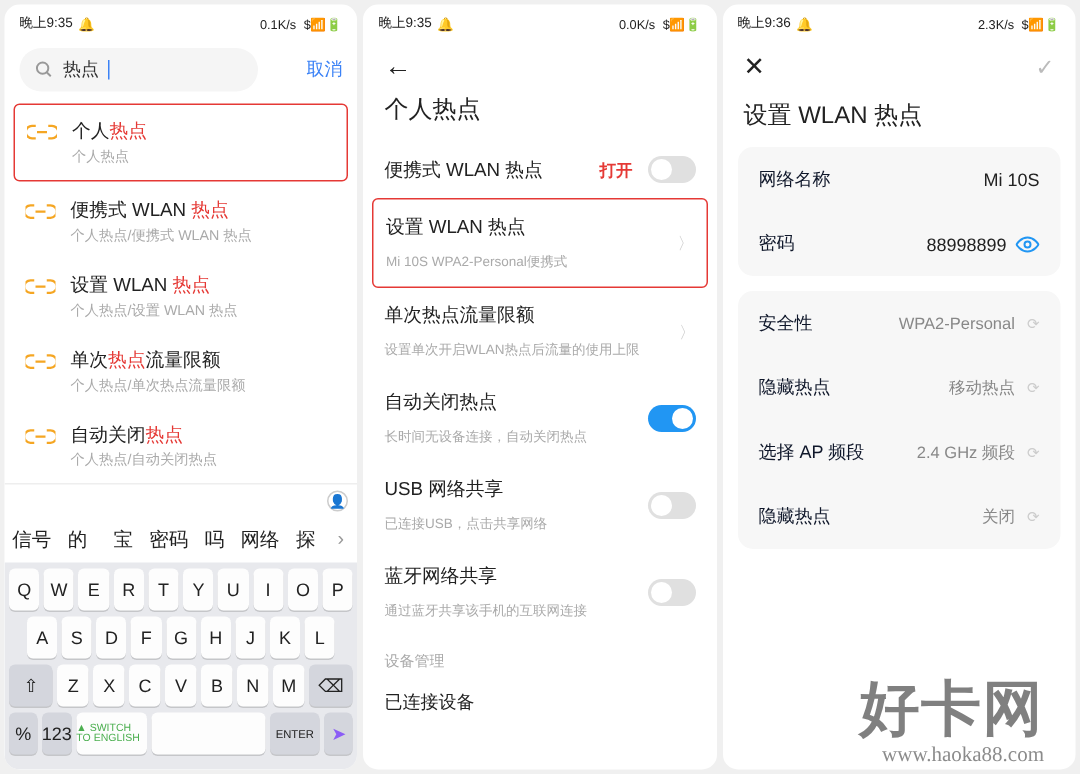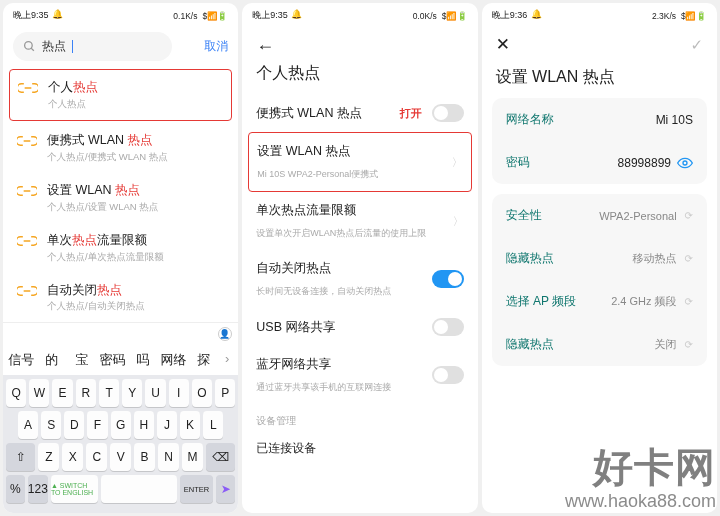--- a/index.html
+++ b/index.html
@@ -1,21 +1,21 @@
 <!DOCTYPE html>
 <html><head>
 <meta charset="utf-8">
 <style>
   * { margin: 0; padding: 0; box-sizing: border-box; font-family: -apple-system, "PingFang SC", "Microsoft YaHei", sans-serif; }
   body { background: #f0f0f0; width: 720px; height: 516px; overflow: hidden; position: relative; }
   .phones { display: flex; gap: 4px; padding: 3px; }
   .phone { flex: 1; background: #fff; border-radius: 10px; height: 510px; display: flex; flex-direction: column; font-size: 11px; overflow: hidden; }
 
   .status-bar { display: flex; justify-content: space-between; align-items: center; padding: 6px 10px 4px; font-size: 9px; color: #222; }
-  .status-left { display: flex; align-items: flex-start; gap: 4px; }
+  .status-left { display: flex; align-items: center; gap: 4px; }
   .status-right { display: flex; align-items: center; gap: 2px; font-size:8.5px; }
   .sig-icons { display:inline-flex; align-items:center; gap:1px; margin-left:3px;}
 
   
   .search-row { display: flex; align-items: center; padding: 6px 10px; gap: 8px; }
   .search-box { flex: 1; background: #f5f5f5; border-radius: 16px; padding: 6px 10px; display: flex; align-items: center; gap: 6px; color: #999; }
   .search-text { color: #333; font-size: 12px; }
   .cursor { display:inline-block; width:1px; height:13px; background:#3b82f6; vertical-align:middle;}
   .cancel { color: #3b82f6; font-size: 12px; margin-left: 24px; }
 
@@ -66,29 +66,29 @@
   .connected-row .ct { font-size:12px; color:#222;}
 
   
   .header3 { padding:8px 14px; display:flex; justify-content:space-between; align-items:center;}
   .close-x { font-size:17px; color:#222;}
   .check { color:#bbb; font-size:15px;}
   .h3-title { font-size:16px; color:#222; padding:4px 14px 10px;}
   .p3-list { padding: 0 10px;}
   .card { background:#f7f7f7; border-radius:10px; margin-bottom:10px;}
   .row3 { display:flex; justify-content:space-between; align-items:center; padding:13px 14px; font-size:12px;}
-  .row3 .label { color:#0f766e;}
+  .row3 .label { color:#0f172a;}
   .row3 .val { color:#888; display:flex; align-items:center; gap:6px; font-size:11px;}
   .row3 .val.strong { color:#222; font-size:12px;}
   .eye { width:16px;height:16px; color:#2196f3;}
   .chev3 { color:#ccc; font-size:10px; margin-left:2px;}
 
-  .watermark { position:absolute; right:4px; bottom:4px; text-align:right; pointer-events:none;}
+  .watermark { position:absolute; right:24px; bottom:4px; text-align:right; pointer-events:none;}
   .watermark .wm1 { font-size:40px; font-weight:700; color:rgba(60,60,60,.65); letter-spacing:1px;}
-  .watermark .wm2 { font-size:18px; color:rgba(90,90,90,.7); margin-top:-4px;}
+  .watermark .wm2 { font-size:14px; color:rgba(90,90,90,.7); margin-top:-4px;font-family:Liberation Serif, serif;}
 </style>
 </head>
 <body>
 
 <div class="phones">
 
   <div class="phone">
     <div class="status-bar">
       <div class="status-left">
           <span>晚上9:35</span>
@@ -260,20 +260,21 @@
             <div class="title">自动关闭热点</div>
             <div class="sub">长时间无设备连接，自动关闭热点</div>
           </div>
           <div class="toggle on">
             <div class="knob"></div>
           </div>
         </div>
         <div class="row2">
           <div class="txt">
             <div class="title">USB 网络共享</div>
+            <div class="sub">已连接USB，点击共享网络</div>
           </div>
           <div class="toggle">
             <div class="knob"></div>
           </div>
         </div>
         <div class="row2">
           <div class="txt">
             <div class="title">蓝牙网络共享</div>
             <div class="sub">通过蓝牙共享该手机的互联网连接</div>
           </div>

